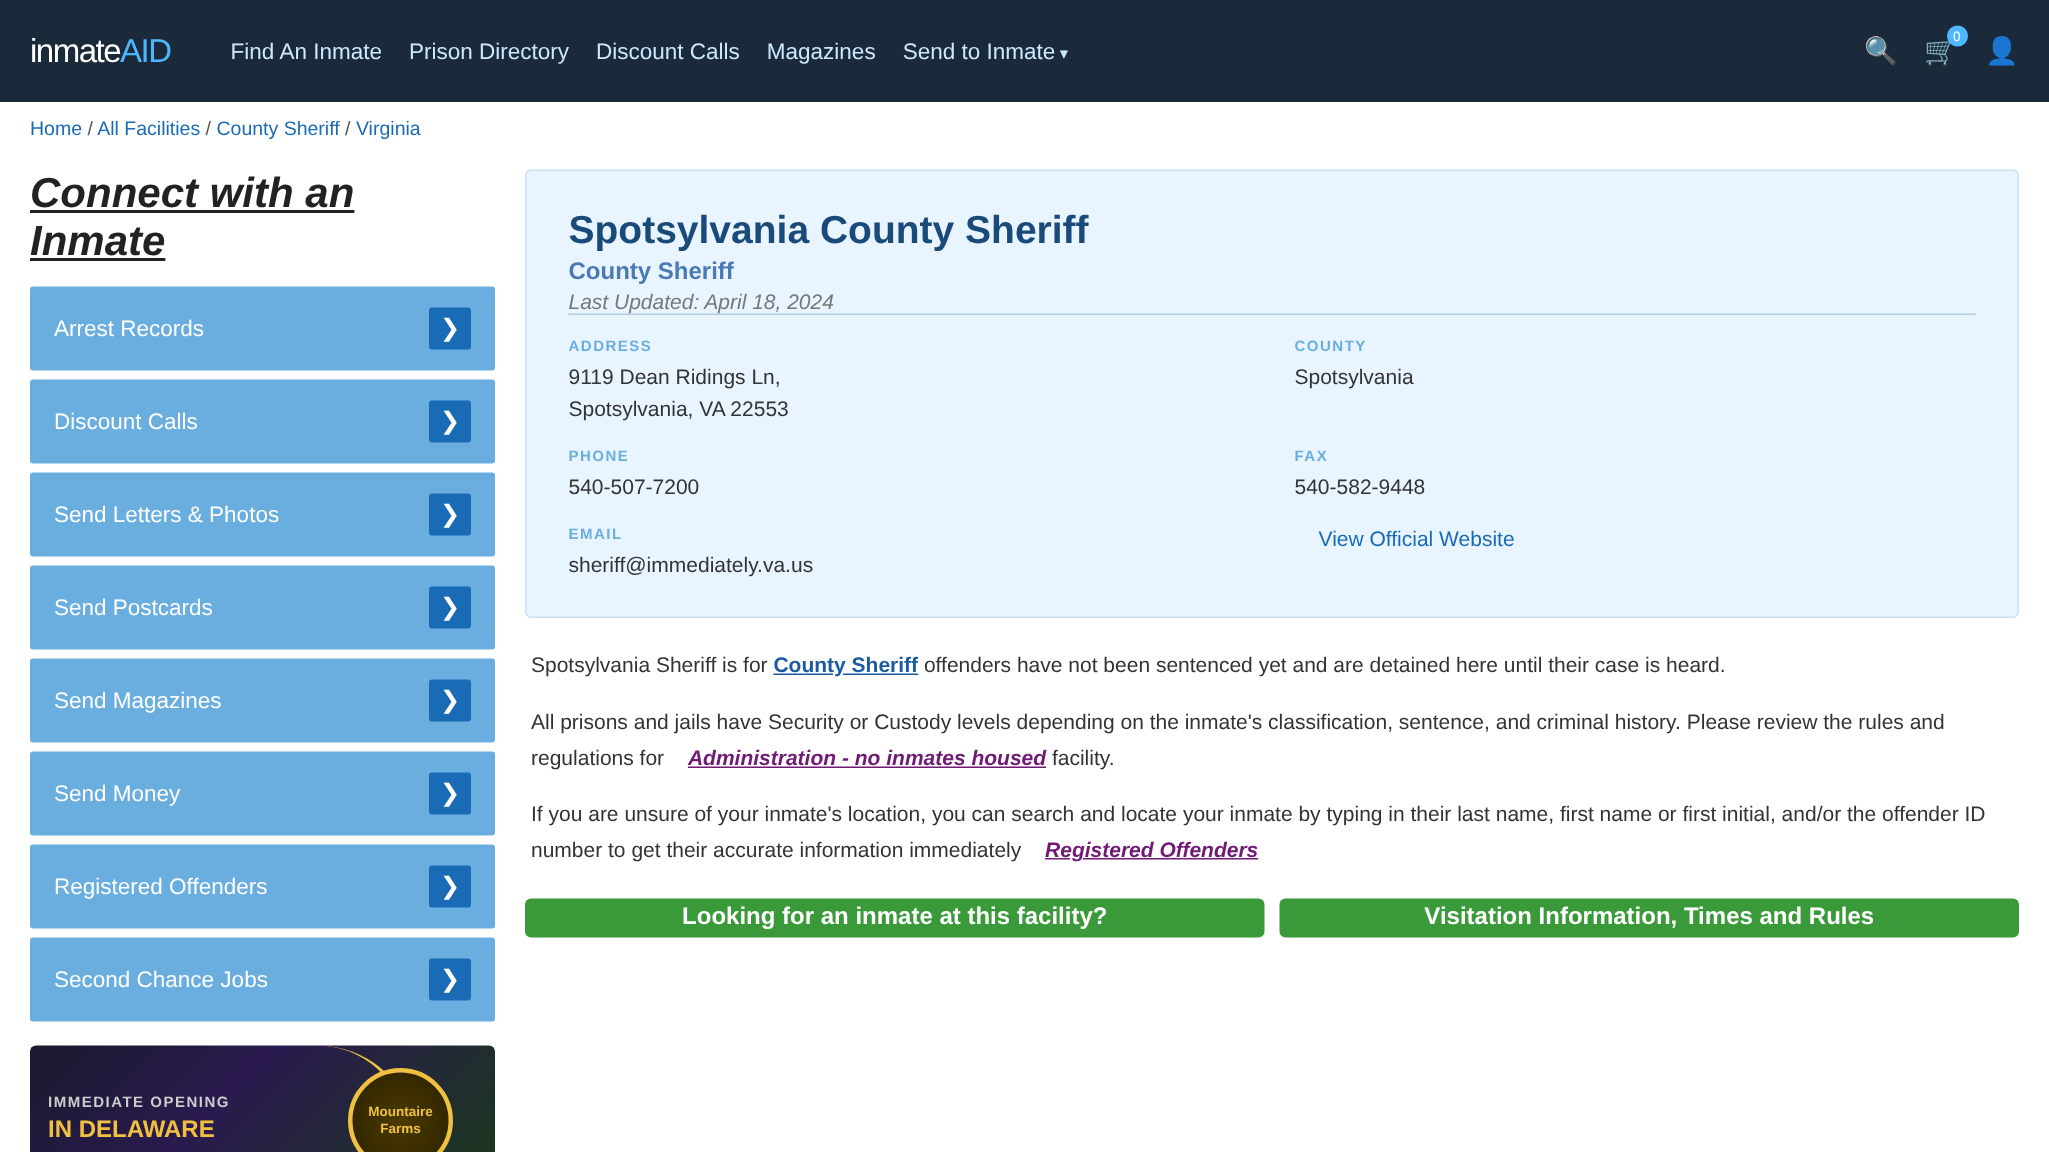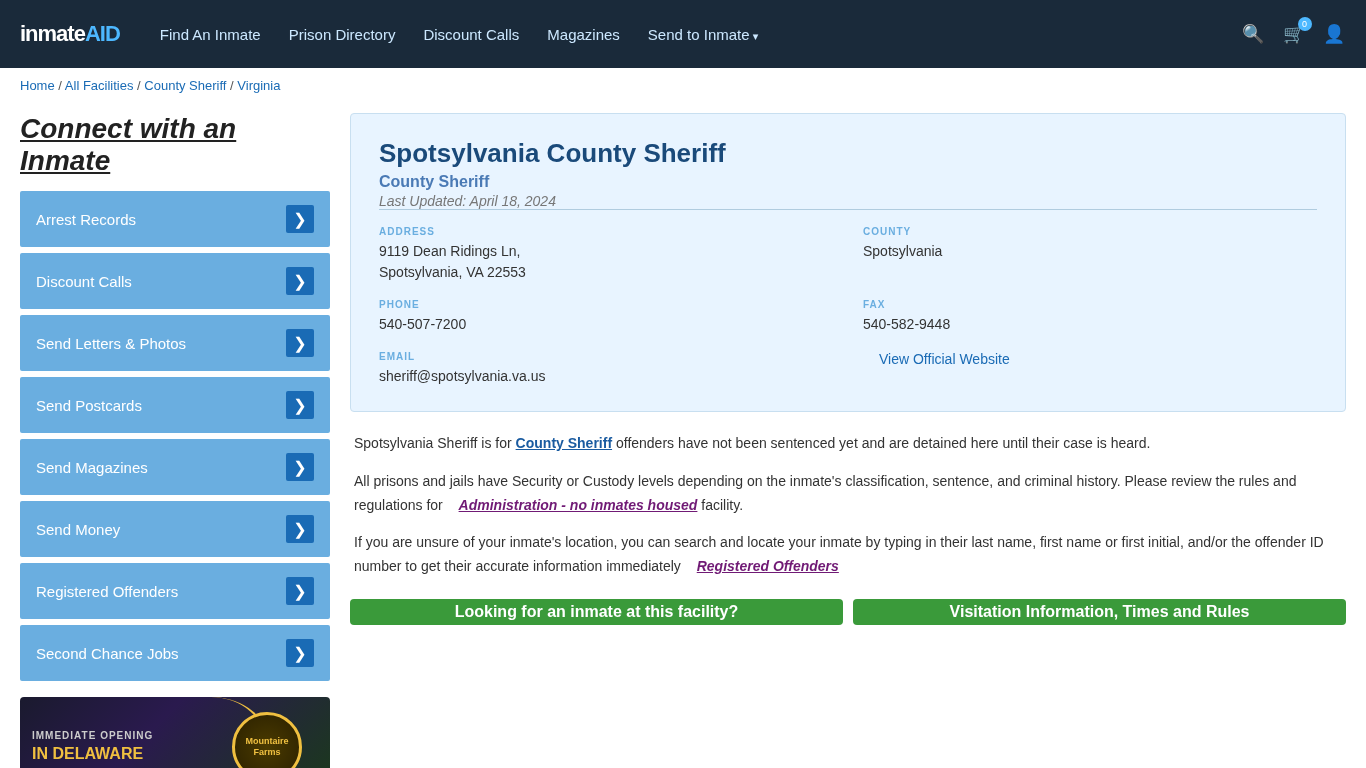--- a/index.html
+++ b/index.html
@@ -15,28 +15,28 @@
       gap: 40px;
     }
     .logo {
       display: flex;
       align-items: center;
       gap: 4px;
     }
     .logo-text {
       color: #fff;
       font-size: 22px;
-      font-weight: bold;
+      font-weight: normal;
       letter-spacing: -1px;
     }
     .logo-text span { color: #4db8ff; }
     .nav {
       display: flex;
       align-items: center;
-      gap: 28px;
+      gap: 18px;
       flex: 1;
     }
     .nav-item {
       color: #cce8ff;
       font-size: 15px;
       cursor: pointer;
       white-space: nowrap;
       text-decoration: none;
     }
     .nav-item.has-arrow::after { content: ' ▾'; font-size: 11px; }
@@ -373,21 +373,21 @@
         <div>
           <div class="info-label">PHONE</div>
           <div class="info-value">540-507-7200</div>
         </div>
         <div>
           <div class="info-label">FAX</div>
           <div class="info-value">540-582-9448</div>
         </div>
         <div>
           <div class="info-label">EMAIL</div>
-          <div class="info-value">sheriff@spotsylvania.va.us</div>
+          <div class="info-value">sheriff@immediately.va.us</div>
         </div>
         <div>
           <a class="info-link" href="#">View Official Website</a>
         </div>
       </div>
     </div>
 
     <div class="description">
       <p>
         <span>Spotsylvania Sheriff is for </span><a href="#" class="highlight">County Sheriff</a><span> offenders have not been sentenced yet and are detained here until their case is heard.</span>

